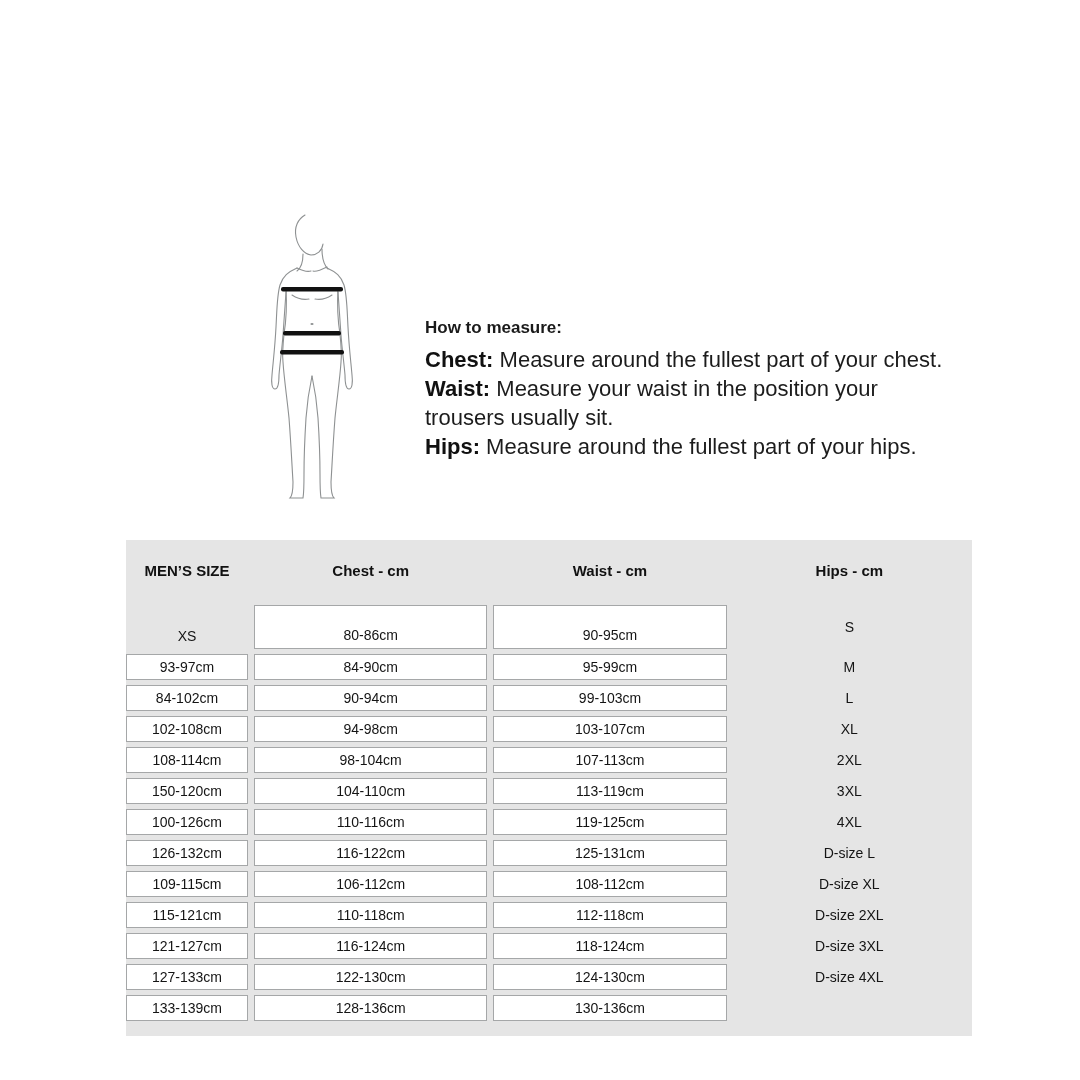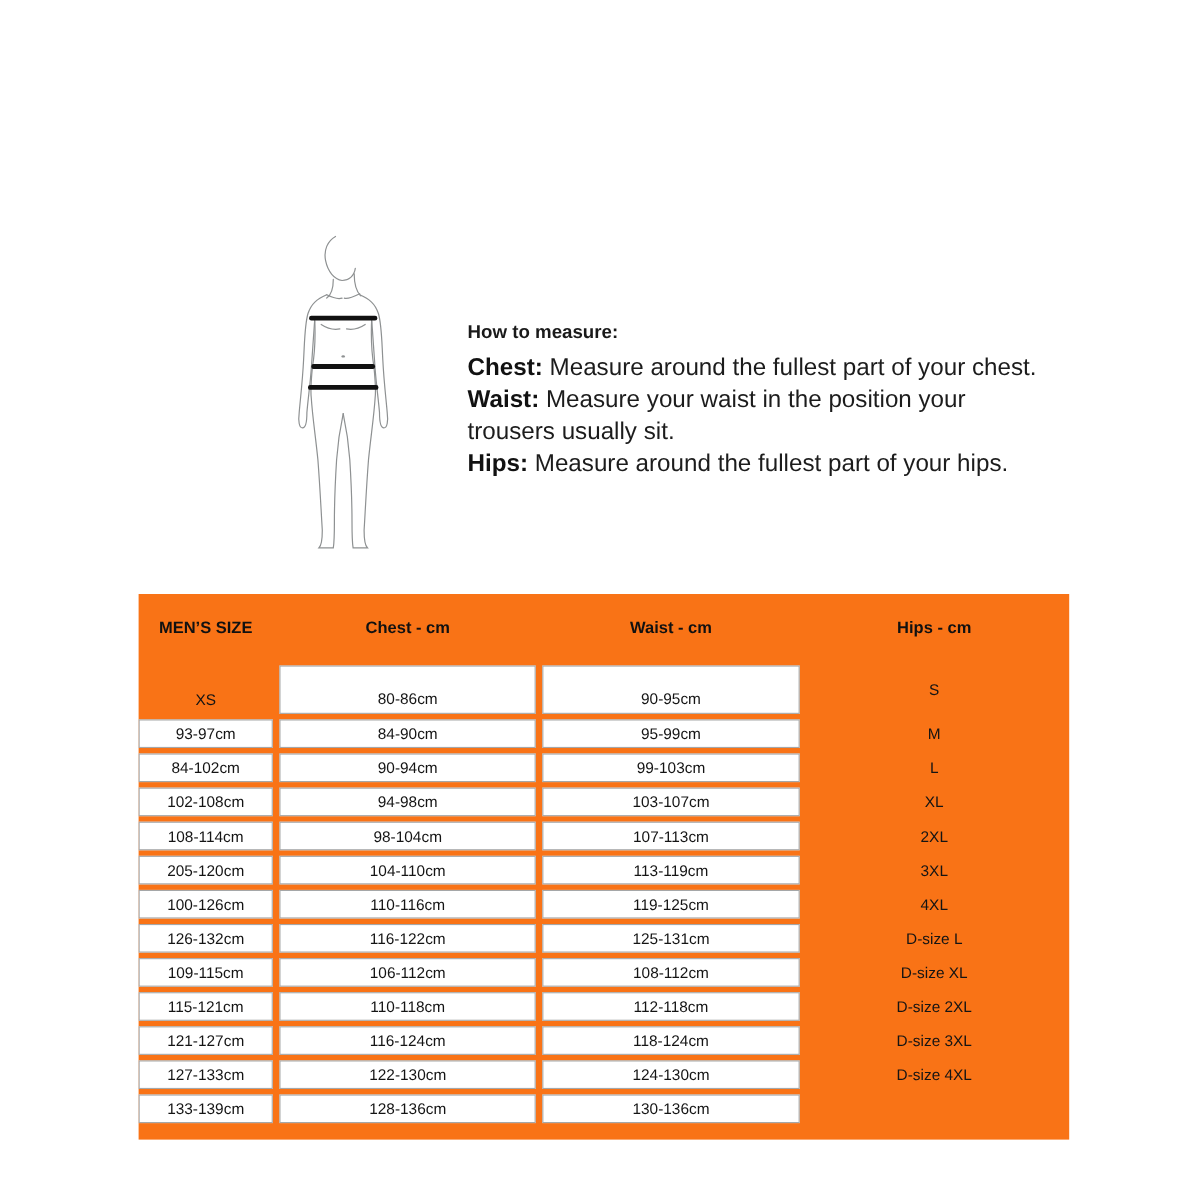--- a/index.html
+++ b/index.html
@@ -24,30 +24,30 @@
     color: #151515; line-height: 50px; margin-top: 8px;
   }
 
   
   .figure-wrap { position: absolute; left: 237px; top: 210px; width: 150px; height: 300px; }
   .figure-wrap svg { display: block; width: 150px; height: 300px; }
   .body-line { fill: none; stroke: #8e9192; stroke-width: 1.1; stroke-linecap: round; }
   .band { fill: #111111; }
 
   
-  .measure-block { position: absolute; left: 425px; top: 287px; width: 520px; }
+  .measure-block { position: absolute; left: 425px; top: 313px; width: 520px; }
   .measure-heading { font-size: 17px; font-weight: bold; line-height: 29px; margin-bottom: 3px; }
   .measure-item { font-size: 22px; line-height: 29px; color: #1c1c1c; }
   .measure-item b { font-weight: bold; color: #111; }
 
   
   .size-table {
     position: absolute; left: 126px; top: 540px;
     width: 846px; height: 496px;
-    background: #f97316;
+    background: #e5e5e5;
   }
   .table-grid {
     display: grid;
     grid-template-columns: 122px 1fr 1fr 1fr;
     grid-template-rows: 60px 44px repeat(12, 26px);
     column-gap: 6px; row-gap: 5px;
     padding-right: 6px;
     height: 481px;
   }
   .hcell {
@@ -137,21 +137,21 @@
       <div class="cell">102-108cm</div>
       <div class="cell">94-98cm</div>
       <div class="cell">103-107cm</div>
 
       <div class="size-cell">XL</div>
       <div class="cell">108-114cm</div>
       <div class="cell">98-104cm</div>
       <div class="cell">107-113cm</div>
 
       <div class="size-cell">2XL</div>
-      <div class="cell">205-120cm</div>
+      <div class="cell">150-120cm</div>
       <div class="cell">104-110cm</div>
       <div class="cell">113-119cm</div>
 
       <div class="size-cell">3XL</div>
       <div class="cell">100-126cm</div>
       <div class="cell">110-116cm</div>
       <div class="cell">119-125cm</div>
 
       <div class="size-cell">4XL</div>
       <div class="cell">126-132cm</div>

